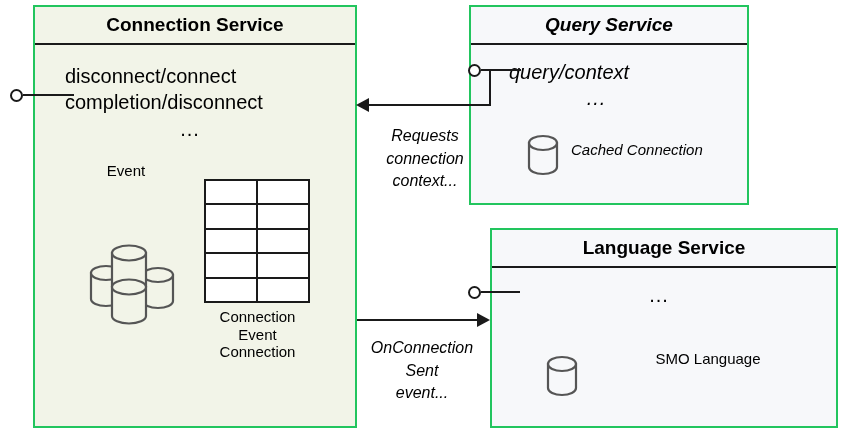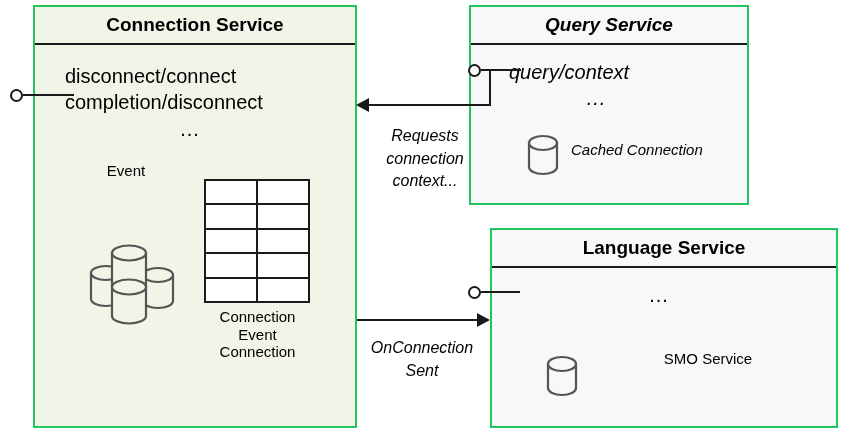--- a/index.html
+++ b/index.html
@@ -246,21 +246,21 @@
       <div class="icon-wrap" style="left:53px; top:85px;">
         <svg width="34" height="46" viewBox="0 0 34 46">
           <g fill="#f7f8fa" stroke="#555555" stroke-width="2.2">
             <path d="M3,11 L3,35 a14,7 0 0 0 28,0 L31,11 Z"></path>
             <ellipse cx="17" cy="11" rx="14" ry="7"></ellipse>
           </g>
         </svg>
       </div>
 
       <div class="label-text" style="left:97px; top:82px; width:238px;">
-        <div>SMO Service</div>
+        <div>SMO Language</div>
       </div>
 
     </div>
   </div>
 
   <div class="lollipop" style="left:10px; top:89px;"></div>
   <div class="conn-line h" style="left:23px; top:94px; width:51px;"></div>
 
   <div class="lollipop" style="left:468px; top:64px;"></div>
   <div class="conn-line h" style="left:481px; top:69px; width:40px;"></div>
@@ -275,15 +275,16 @@
     <div>Requests</div>
     <div>connection</div>
     <div>context...</div>
   </div>
 
   <div class="conn-line h" style="left:357px; top:319px; width:121px;"></div>
   <div class="arrowhead right" style="left:477px; top:313px;"></div>
   <div class="edge-label" style="left:358px; top:337px; width:128px;">
     <div>OnConnection</div>
     <div>Sent</div>
+    <div>event...</div>
   </div>
 
 </div>
 
 </body></html>

